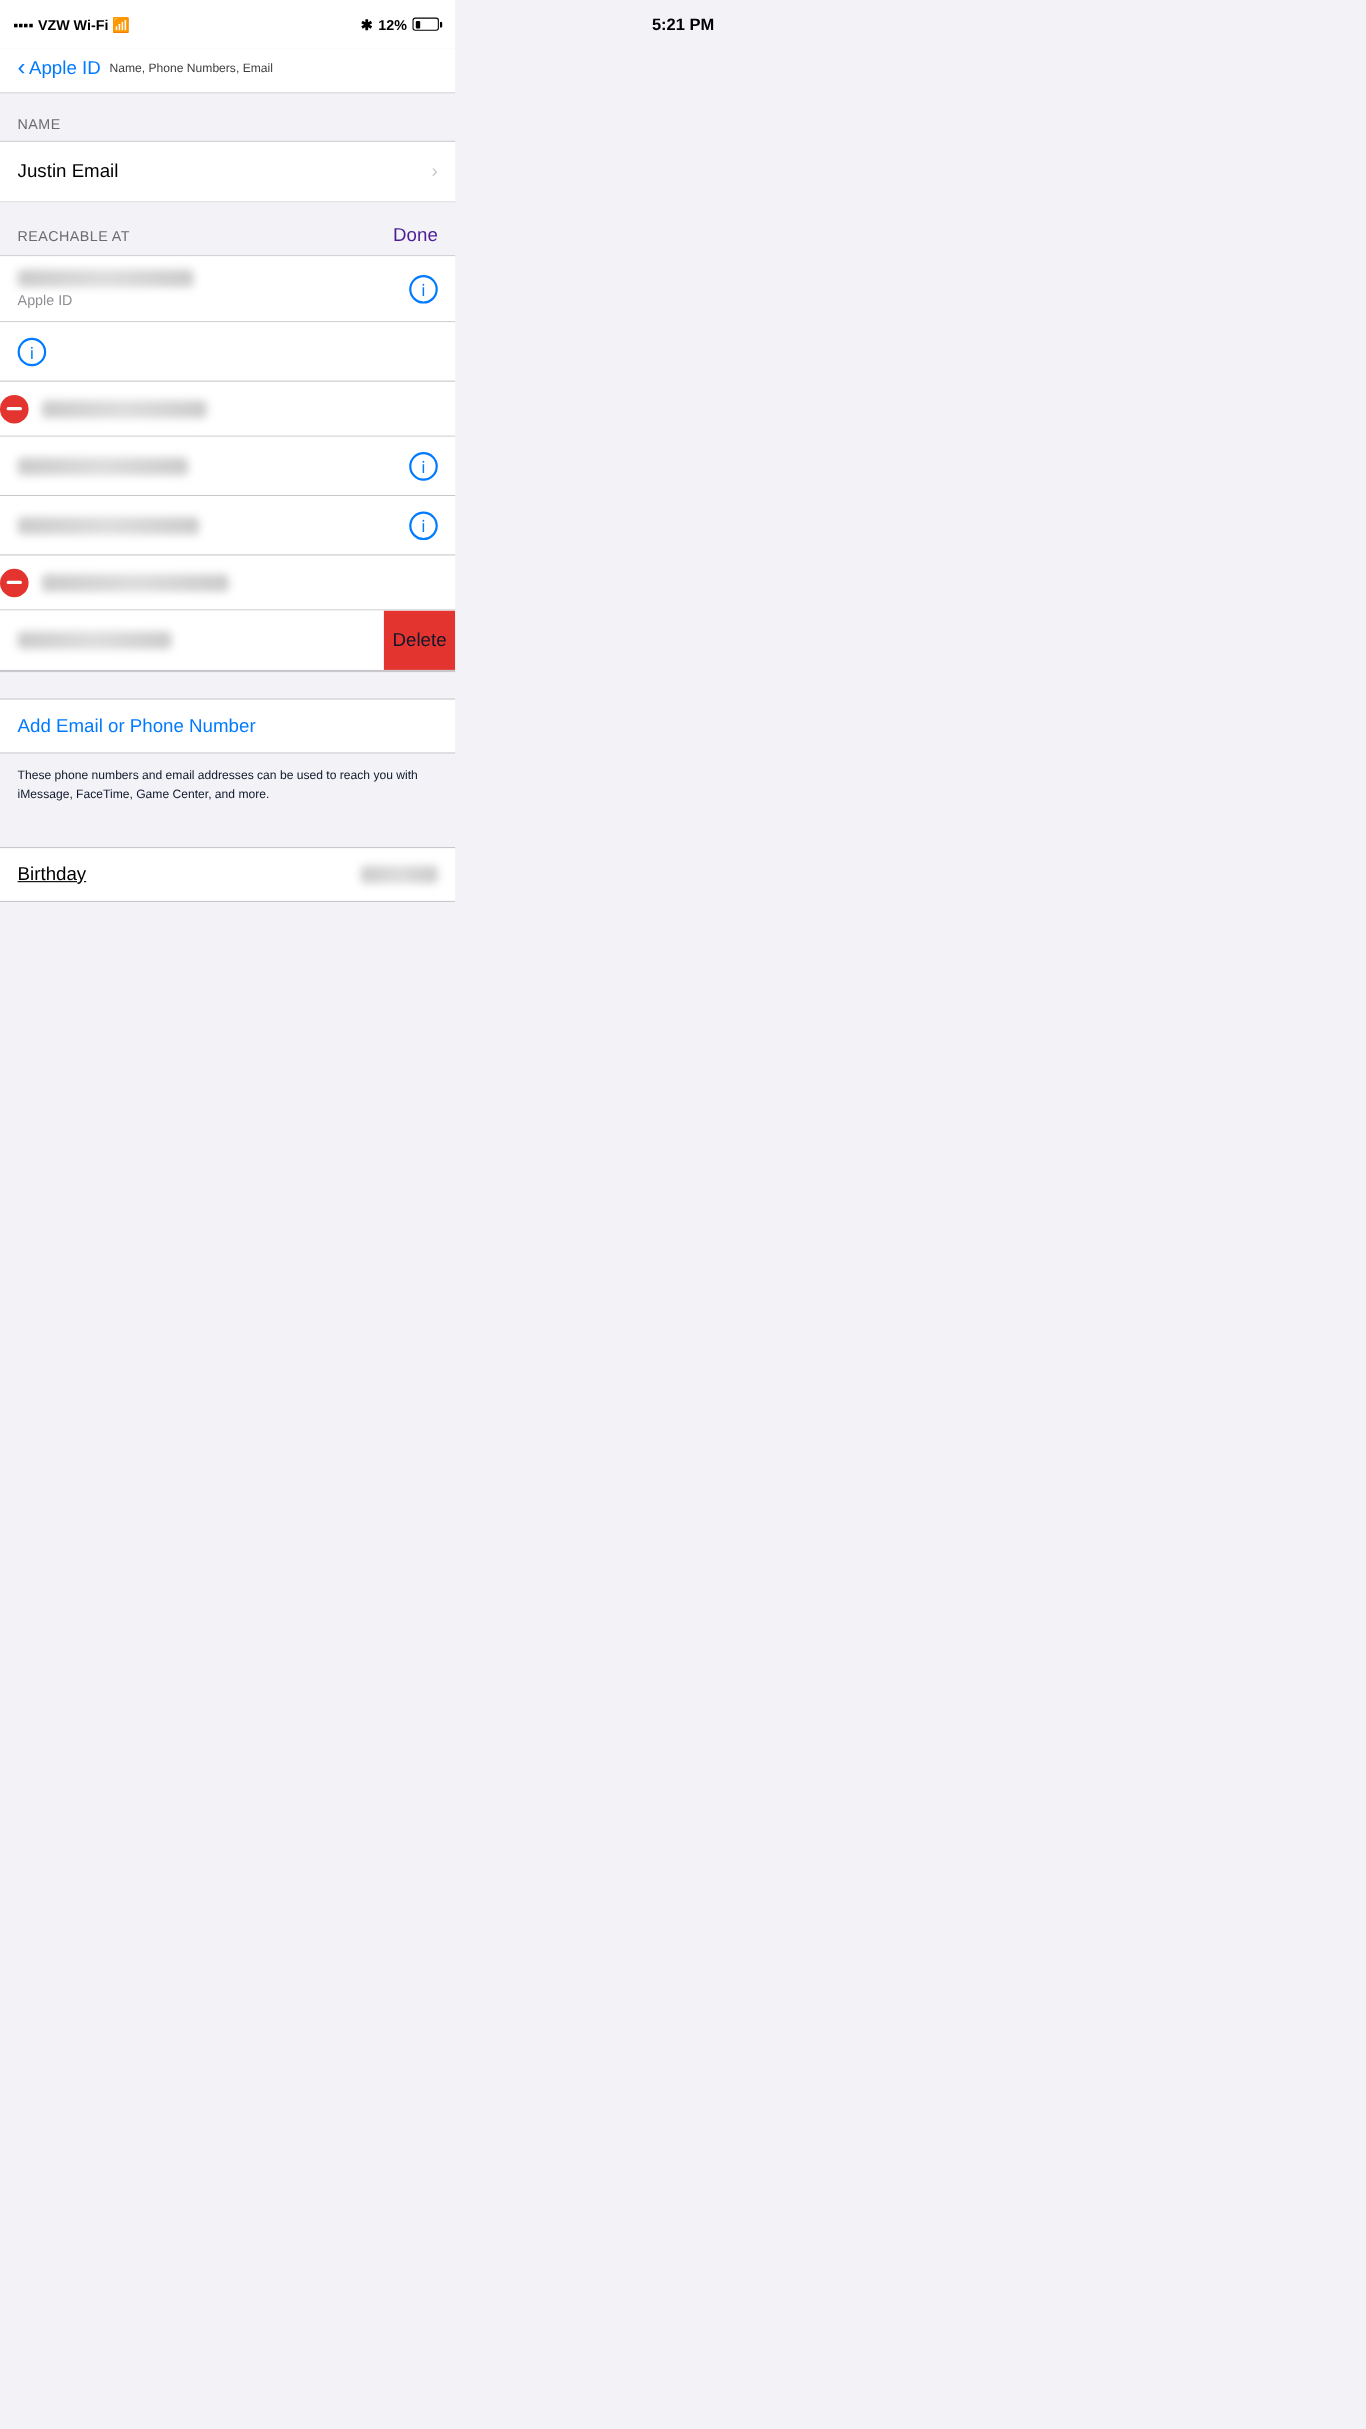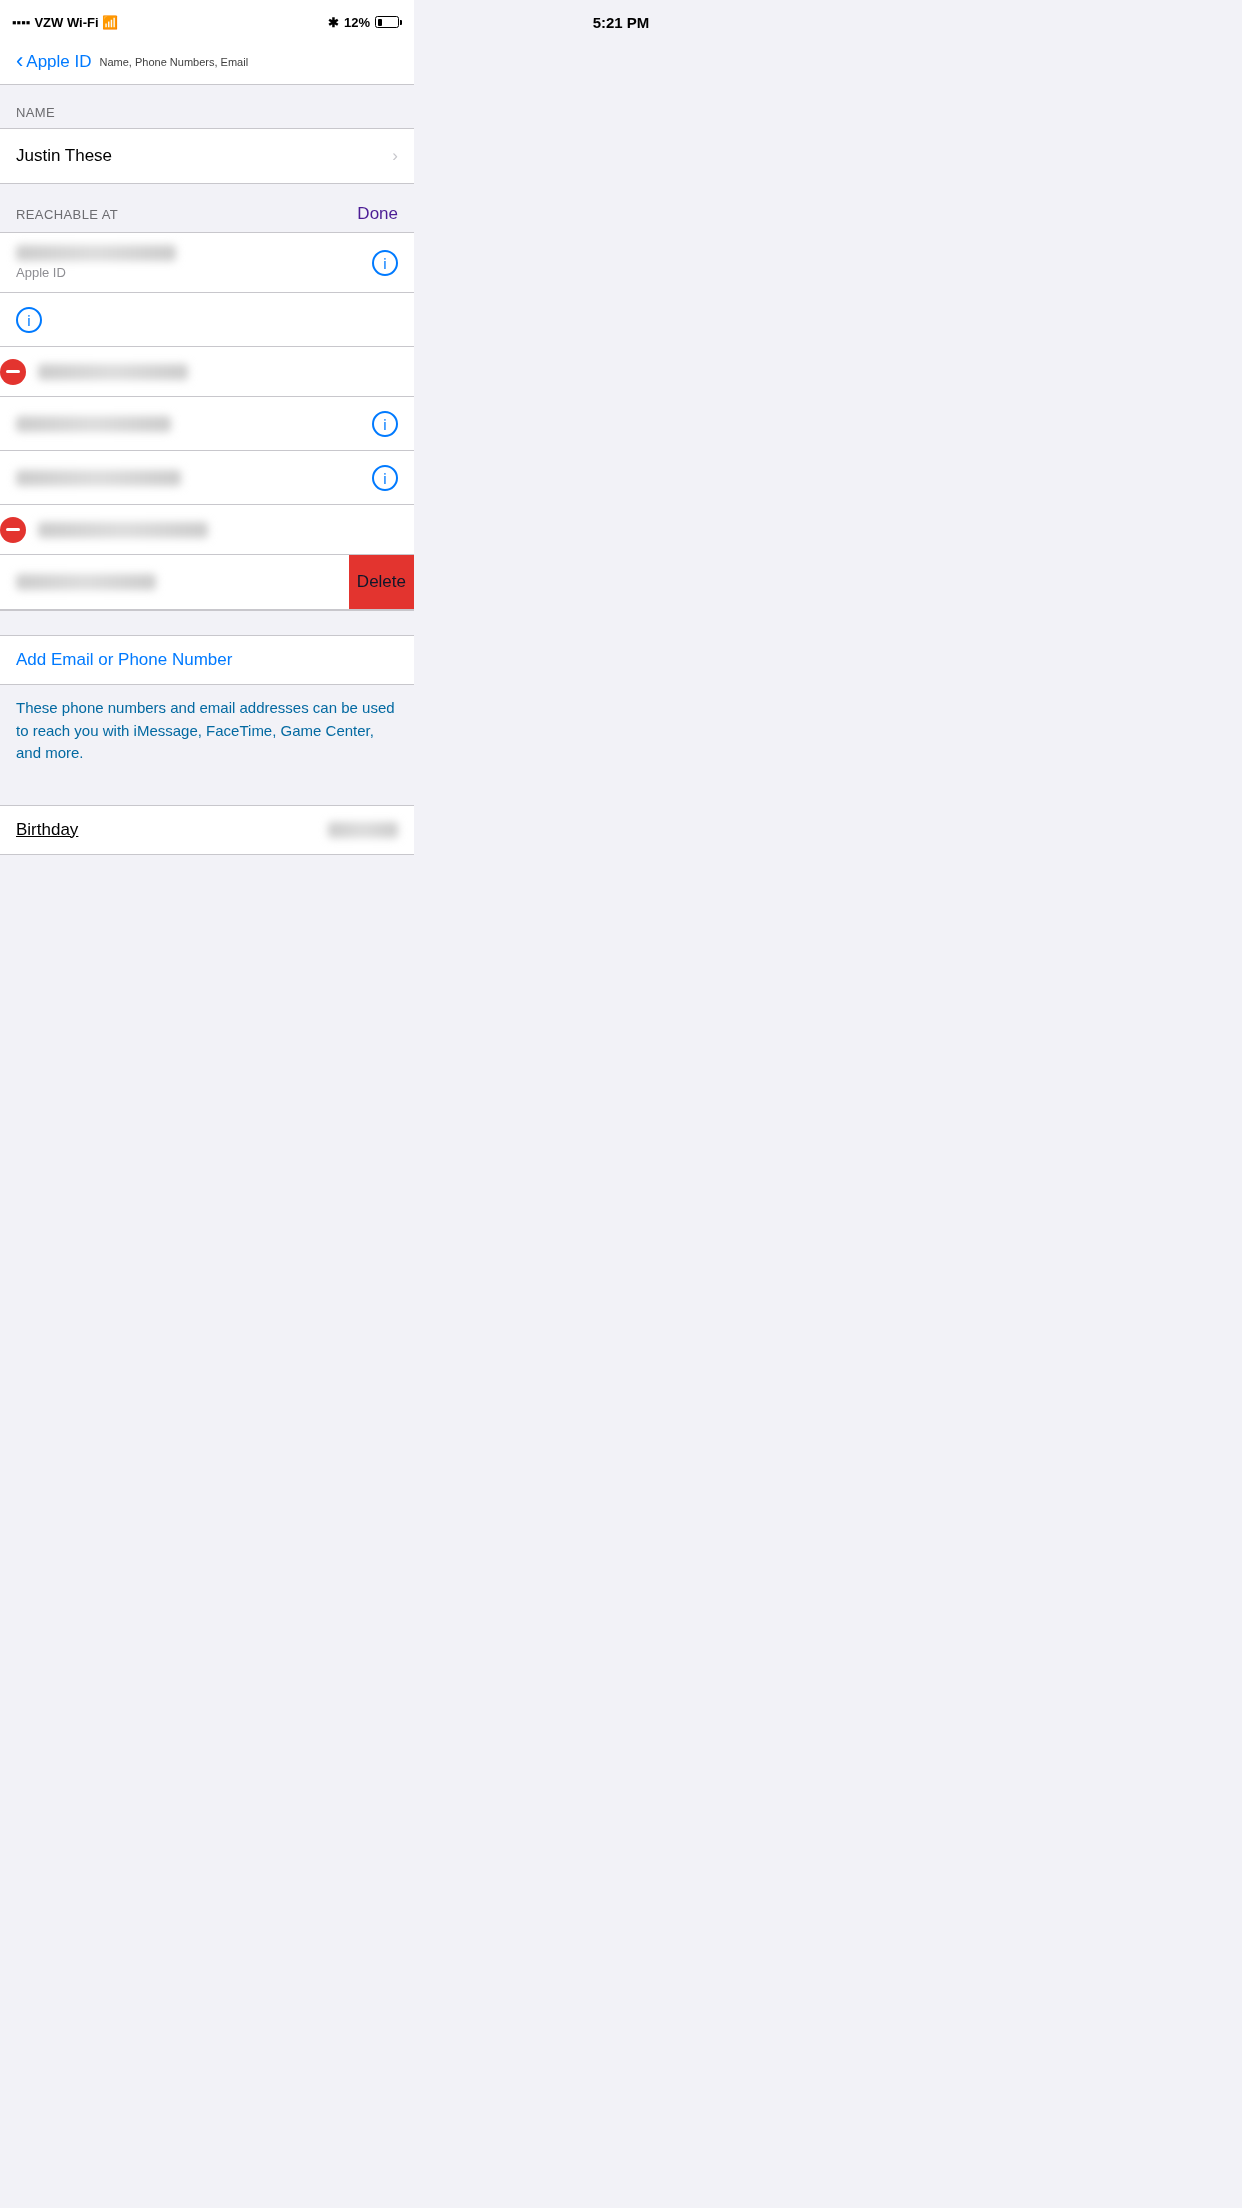--- a/index.html
+++ b/index.html
@@ -249,22 +249,22 @@
       background: #fff;
       padding: 14px 16px;
       border-top: 0.5px solid #c8c7cc;
       border-bottom: 0.5px solid #c8c7cc;
       margin-top: 24px;
     }
 
     
     .footer-note {
       padding: 12px 16px 20px 16px;
-      font-size: 15px;
-      color: #0369a1;
+      font-size: 11px;
+      color: #0f172a;
       line-height: 1.5;
     }
 
     
     .birthday-section {
       margin-top: 20px;
       background: #fff;
       border-top: 0.5px solid #c8c7cc;
       border-bottom: 0.5px solid #c8c7cc;
     }
@@ -317,21 +317,21 @@
   </div>
   <span class="nav-title" style="margin-left:8px;">Name, Phone Numbers, Email</span>
 </div>
 
 <div class="section-header">
   <span>NAME</span>
 </div>
 <div class="list-group">
   <div class="list-item">
     <div class="list-item-left">
-      <span style="font-size:17px;color:#000;">Justin These</span>
+      <span style="font-size:17px;color:#000;">Justin Email</span>
     </div>
     <span class="chevron-right">›</span>
   </div>
 </div>
 
 <div class="section-header">
   <span>REACHABLE AT</span>
   <span class="section-header-done">Done</span>
 </div>
 

